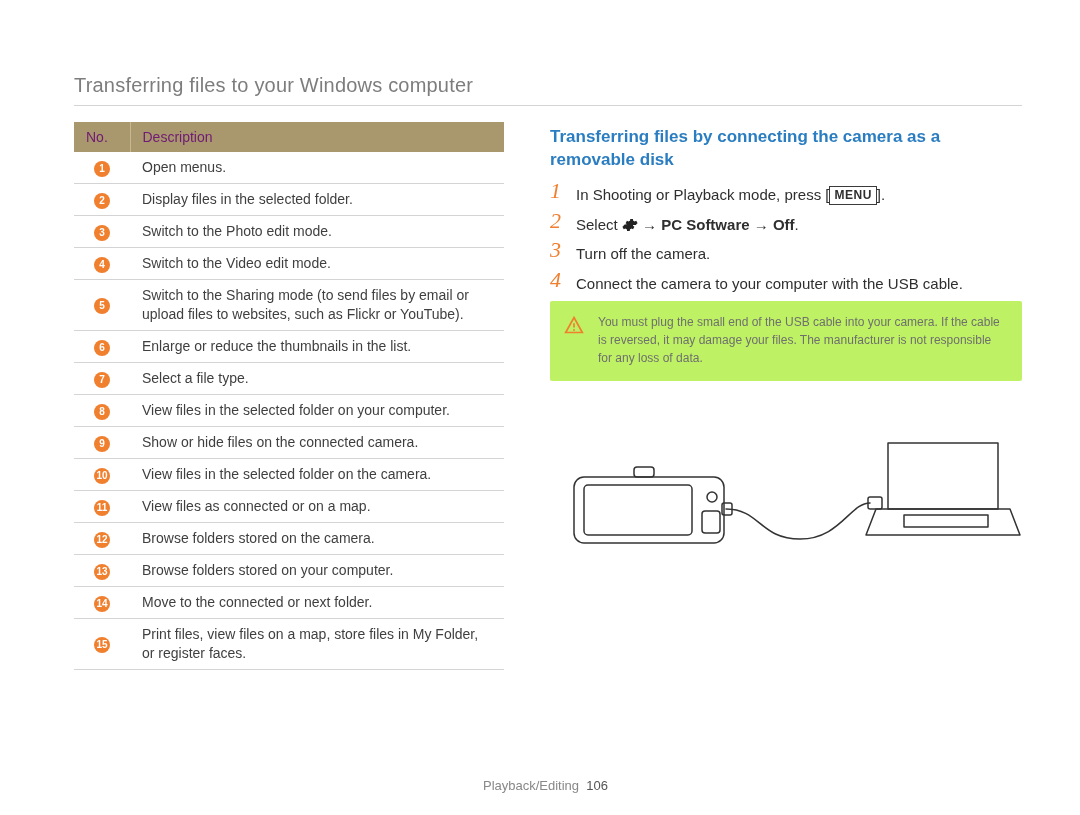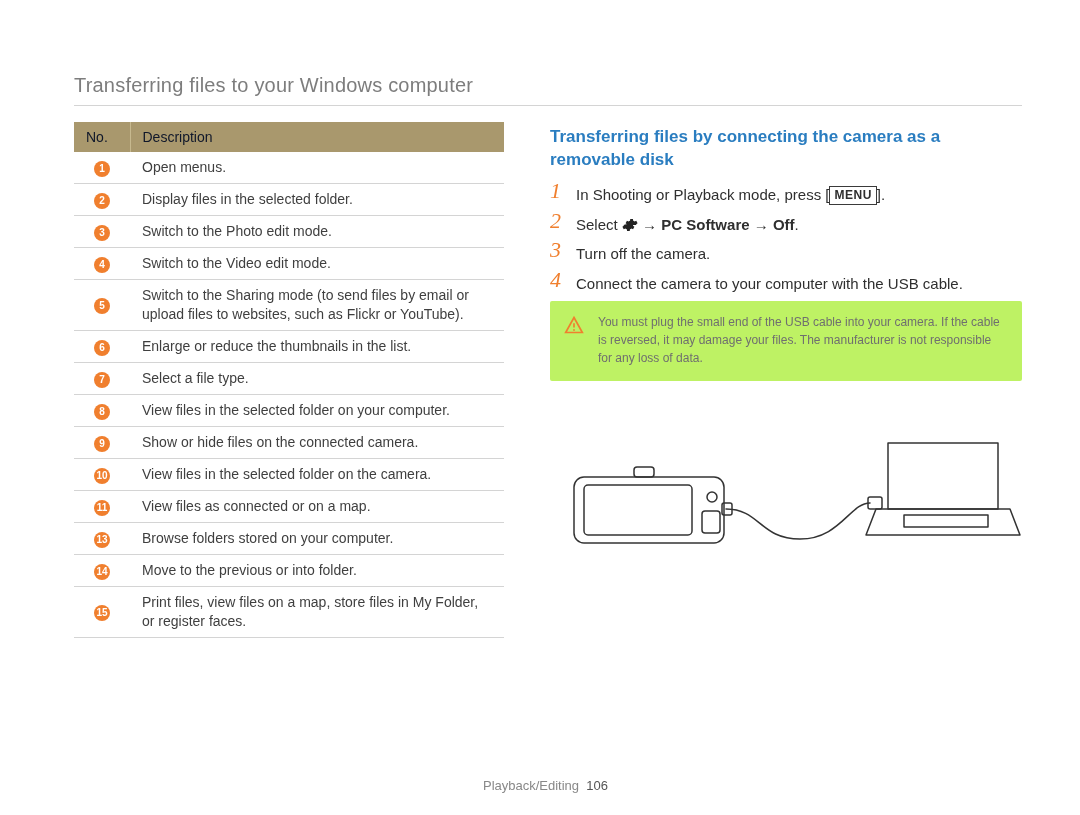--- a/index.html
+++ b/index.html
@@ -45,21 +45,21 @@
     width:472px;
     padding-top:4px;
   }
   table.desc{
     width:100%;
     border-collapse:collapse;
     font-size:14px;
   }
   table.desc thead th{
     background:var(--headers-khaki);
-    color:#0f172a;
+    color:#701a75;
     font-weight:400;
     text-align:left;
     padding:7px 10px 7px 12px;
     font-size:14px;
   }
   table.desc thead th:first-child{
     width:56px;
     border-right:1px solid #c7b98f;
   }
   table.desc tbody td{
@@ -219,26 +219,30 @@
             </tr>
           <tr>
               <td class="num"><span class="bullet">10</span></td>
               <td>View files in the selected folder on the camera.</td>
             </tr>
           <tr>
               <td class="num"><span class="bullet">11</span></td>
               <td>View files as connected or on a map.</td>
             </tr>
           <tr>
+              <td class="num"><span class="bullet">12</span></td>
+              <td>Browse folders stored on the camera.</td>
+            </tr>
+          <tr>
               <td class="num"><span class="bullet">13</span></td>
               <td>Browse folders stored on your computer.</td>
             </tr>
           <tr>
               <td class="num"><span class="bullet">14</span></td>
-              <td>Move to the previous or into folder.</td>
+              <td>Move to the connected or next folder.</td>
             </tr>
           <tr>
               <td class="num"><span class="bullet">15</span></td>
               <td>Print files, view files on a map, store files in My Folder, or register faces.</td>
             </tr>
         </tbody>
       </table>
     </div>
 
     <div class="right">

